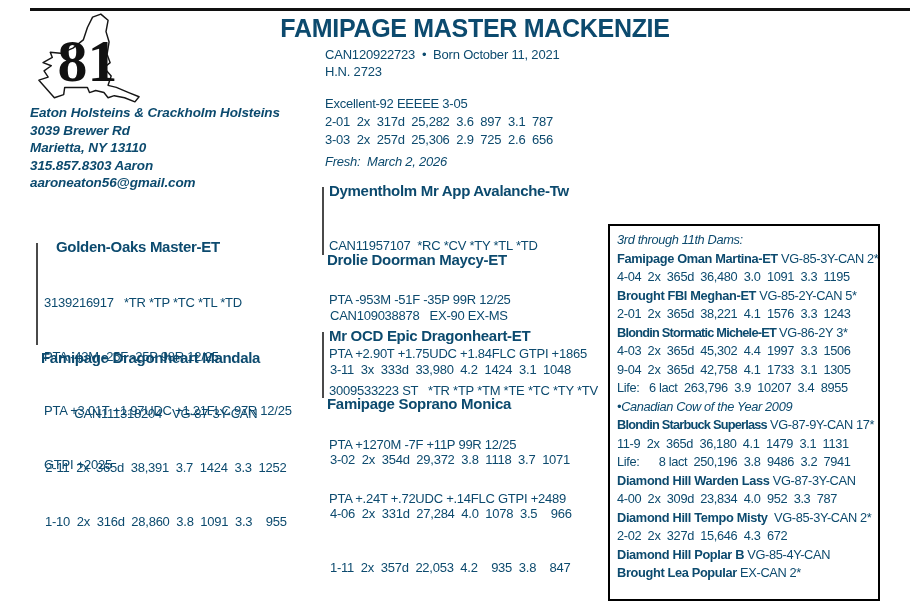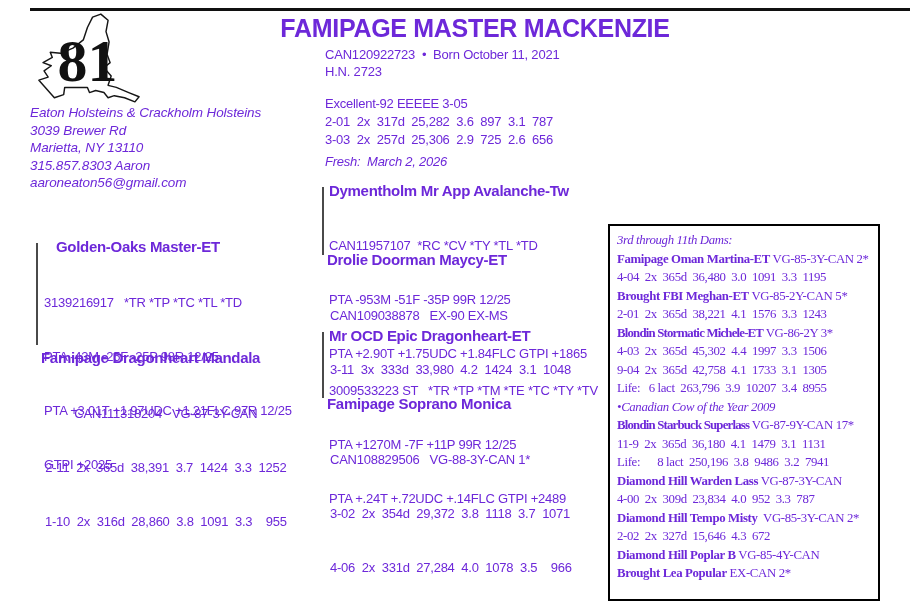--- a/index.html
+++ b/index.html
@@ -1,33 +1,33 @@
 <!DOCTYPE html>
 <html><head>
 <meta charset="utf-8">
 <style>
   html,body{margin:0;padding:0;background:#e8e8e8;}
   .page{
     position:relative;width:912px;height:616px;background:#ffffff;
-    font-family:"Liberation Sans",sans-serif;color:#6d28d9;overflow:hidden;
+    font-family:"Liberation Sans",sans-serif;color:#0c4a6e;overflow:hidden;
   }
   .abs{position:absolute;}
   .rule-top{background:#101010;height:3px;}
   .title{font-size:25px;font-weight:bold;letter-spacing:-0.3px;text-align:center;white-space:nowrap;}
   .meta{font-size:13px;letter-spacing:-0.2px;white-space:pre;}
   .it{font-style:italic;}
-  .owner{font-size:13.5px;font-style:italic;line-height:17.5px;letter-spacing:-0.1px;}
+  .owner{font-size:13.5px;font-style:italic;line-height:17.5px;letter-spacing:-0.1px;font-weight:bold;}
   .name{font-size:15px;font-weight:bold;letter-spacing:-0.3px;white-space:nowrap;}
   .ln{font-size:13px;line-height:18px;letter-spacing:-0.25px;white-space:pre;}
   .bracket{width:2px;background:#4a4a4a;}
   .dams-box{
     border:2.5px solid #000;box-sizing:border-box;
     padding:5px 7px 0 7px;background:#fff;
   }
-  .bx{font-size:12.8px;line-height:18.5px;letter-spacing:-0.35px;white-space:pre;font-family:Liberation Serif, serif;}
+  .bx{font-size:12.8px;line-height:18.5px;letter-spacing:-0.35px;white-space:pre;}
   .bx b{letter-spacing:-0.35px;}
   .bx.tight b{letter-spacing:-0.8px;}
   .lot-num{font-family:"Liberation Serif",serif;font-weight:bold;font-size:58px;fill:#111;}
   .ny{stroke:#161616;stroke-width:1.4;fill:#ffffff;stroke-linejoin:round;}
 </style>
 </head>
 <body>
 
 <div class="page">
 
@@ -73,21 +73,20 @@
 
   <div class="abs bracket" style="left:322px;top:332px;height:66px;"></div>
   <div class="abs name" style="left:329px;top:327px;">Mr OCD Epic Dragonheart-ET</div>
   <div class="abs ln" style="left:329px;top:346px;">
     <div>3009533223 ST   *TR *TP *TM *TE *TC *TY *TV</div>
     <div>PTA +1270M -7F +11P 99R 12/25</div>
     <div>PTA +.24T +.72UDC +.14FLC GTPI +2489</div>
   </div>
   <div class="abs name" style="left:327px;top:395px;">Famipage Soprano Monica</div>
   <div class="abs ln" style="left:330px;top:415px;">
-    <div>CAN108829506   VG-88-3Y-CAN 1*</div>
     <div>3-02  2x  354d  29,372  3.8  1118  3.7  1071</div>
     <div>4-06  2x  331d  27,284  4.0  1078  3.5    966</div>
     <div>1-11  2x  357d  22,053  4.2    935  3.8    847</div>
   </div>
 
   <div class="abs bracket" style="left:36px;top:243px;height:102px;"></div>
   <div class="abs name" style="left:56px;top:238px;">Golden-Oaks Master-ET</div>
   <div class="abs ln" style="left:44px;top:258px;">
     <div>3139216917   *TR *TP *TC *TL *TD</div>
     <div>PTA -43M -25F -25P 98R 12/25</div>

